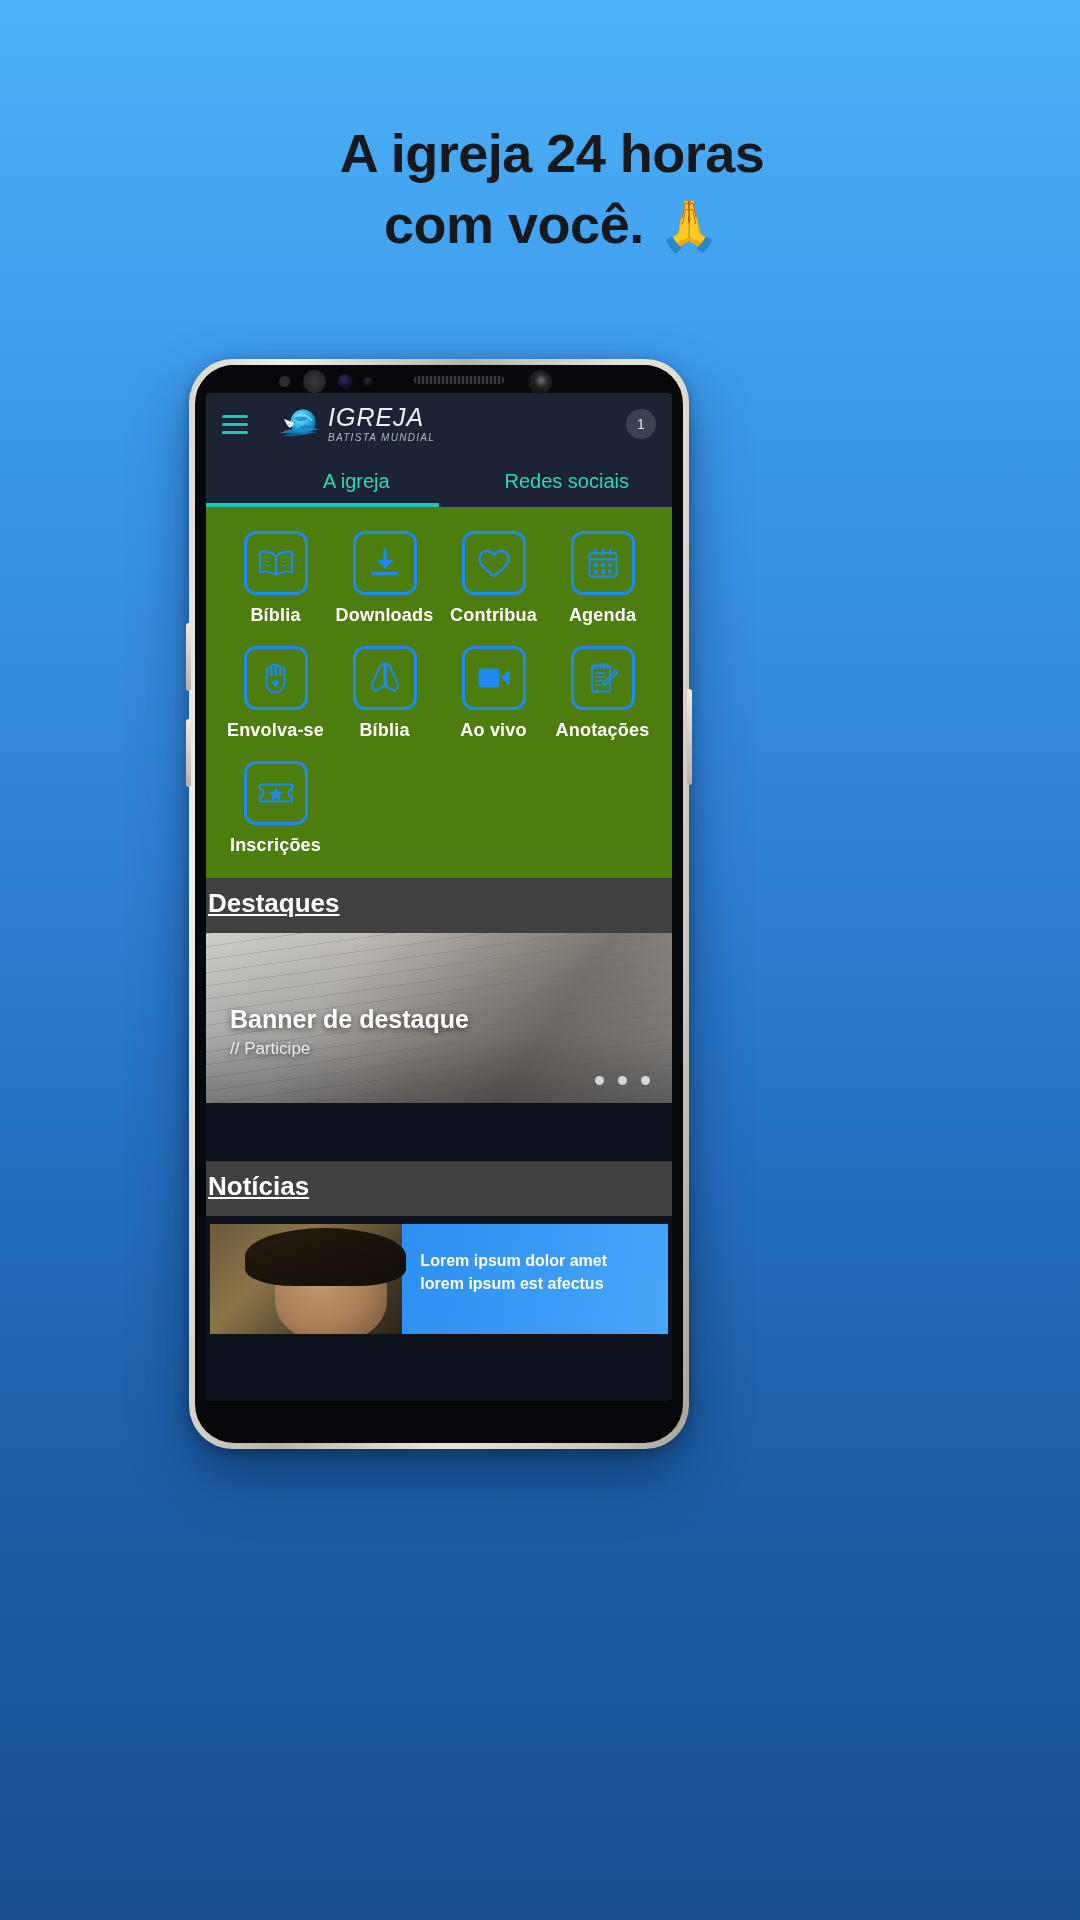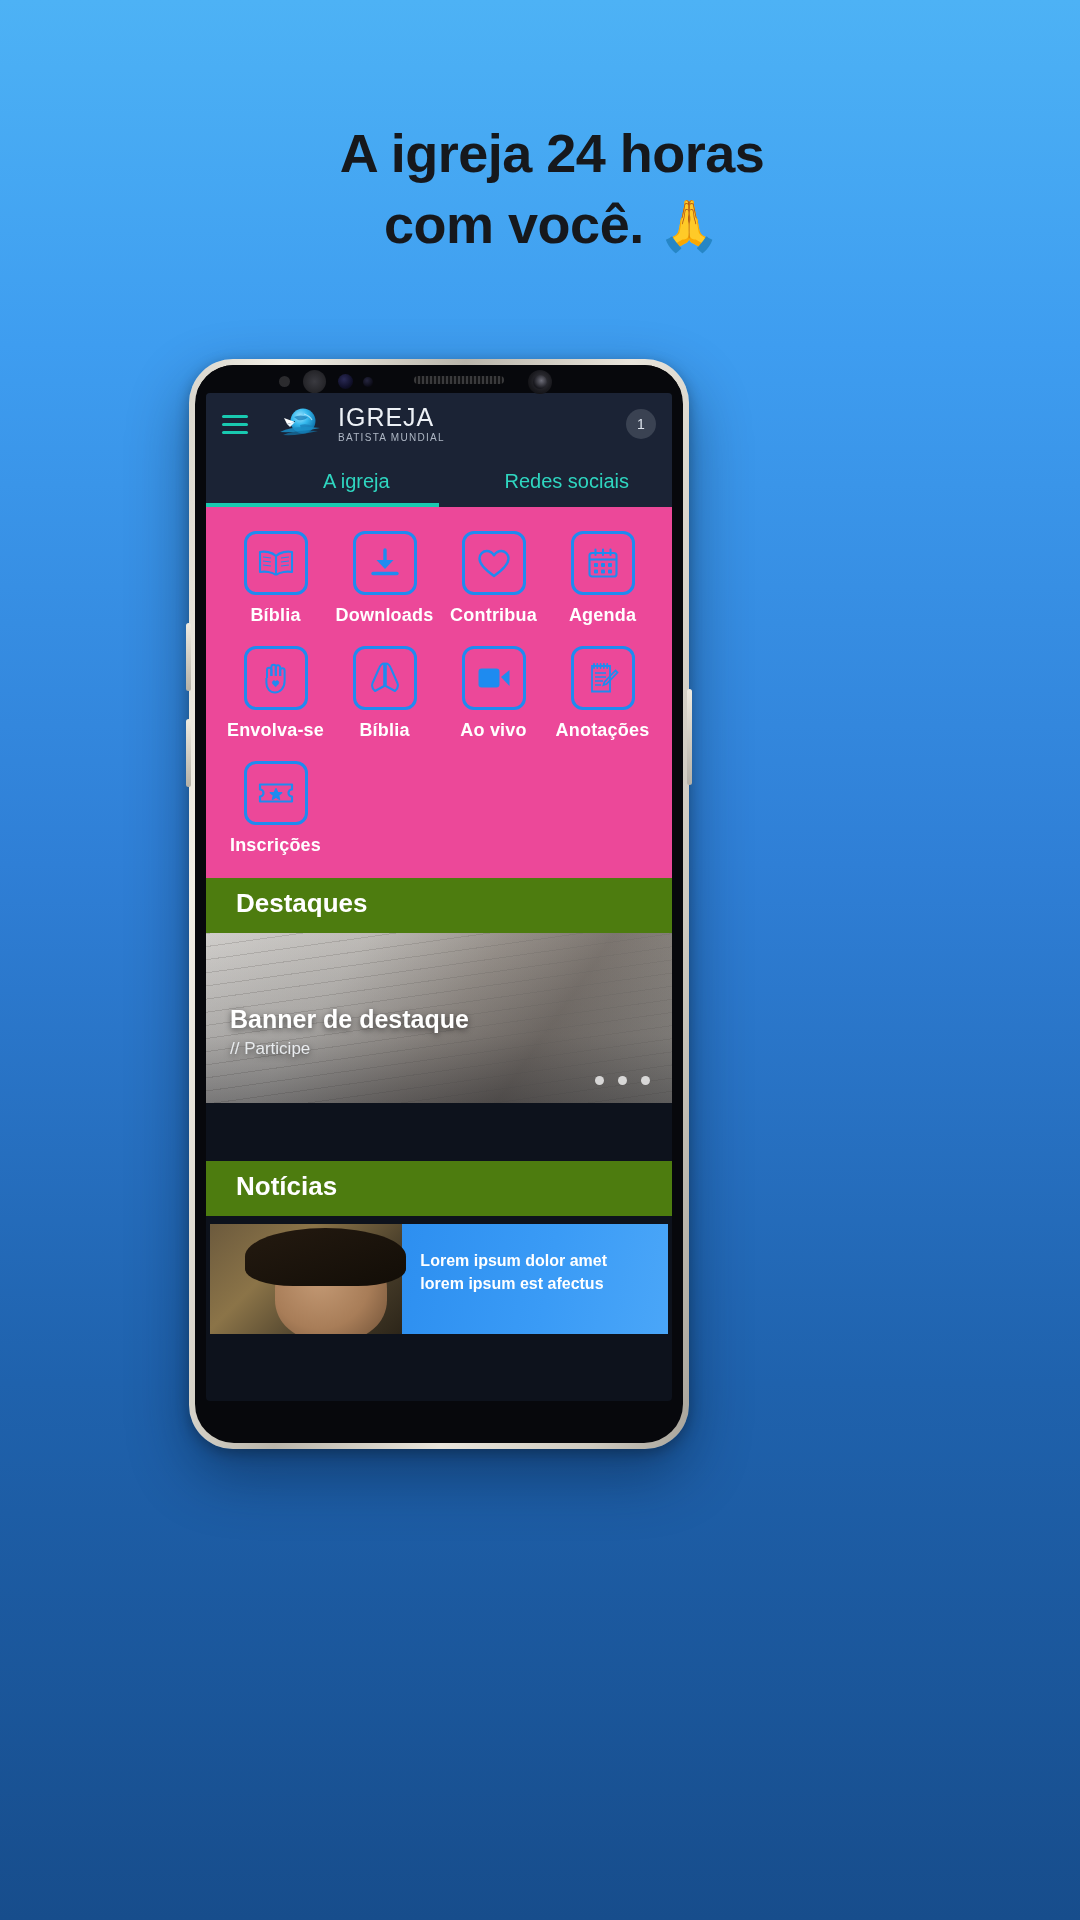--- a/index.html
+++ b/index.html
@@ -108,21 +108,21 @@
     background: #1b2335;
     display: flex;
     align-items: center;
     padding: 0 16px;
     box-sizing: border-box;
     gap: 14px;
   }
   .hamburger { width: 26px; display:flex; flex-direction:column; gap:5px; cursor: pointer; }
   .hamburger i { display:block; height: 3px; border-radius:2px; background:#19c9b0; }
 
-  .brand { display:flex; gap:16px; flex: 1; margin-left: 16px; }
+  .brand { display:flex; align-items:center; gap:6px; flex: 1; margin-left: 16px; font-style: italic; }
   .globe-wrap { position: relative; width: 44px; height: 36px; }
   .brand-text { display:flex; flex-direction:column; line-height:1; }
   .brand-main { font-size: 25px; color: #edf1f6; letter-spacing: 1px; font-weight: 400; }
   .brand-sub { font-size: 10px; color: #aeb7c4; letter-spacing: 1.3px; margin-top: 3px; }
 
   .badge {
     width: 30px; height: 30px; border-radius: 50%;
     background: #3a4252; color:#dfe5ee;
     display:flex; align-items:center; justify-content:center;
     font-size: 14px; cursor: pointer;
@@ -146,21 +146,21 @@
   #tab-underline {
     position: absolute;
     bottom: 0; left: 0;
     width: 50%;
     height: 4px;
     background: #19c9b0;
   }
 
   
   #grid {
-    background: #ec4899;
+    background: #4d7c0f;
     padding: 24px 18px 22px 18px;
     display: grid;
     grid-template-columns: repeat(4, 1fr);
     row-gap: 20px;
     column-gap: 6px;
   }
   .tile { display:flex; flex-direction:column; align-items:center; cursor:pointer; }
   .tile-box {
     width: 64px; height: 64px;
     border: 3px solid #1e8bf0;
@@ -175,22 +175,23 @@
     font-weight: bold;
     letter-spacing: 0.2px;
     white-space: nowrap;
   }
 
   
   .section-title {
     color: #ffffff;
     font-size: 26px;
     font-weight: bold;
-    padding: 10px 18px 14px 30px;
-    background: #4d7c0f;
+    padding: 10px 18px 14px 2px;
+    background: #404040;
+    text-decoration: underline;
   }
 
   
   #banner {
     position: relative;
     margin: 0 0;
     height: 170px;
     overflow: hidden;
     background: linear-gradient(125deg, #d9d5cf 0%, #cfcac3 28%, #a49a90 52%, #8b8178 70%, #c6c2bb 100%);
   }

